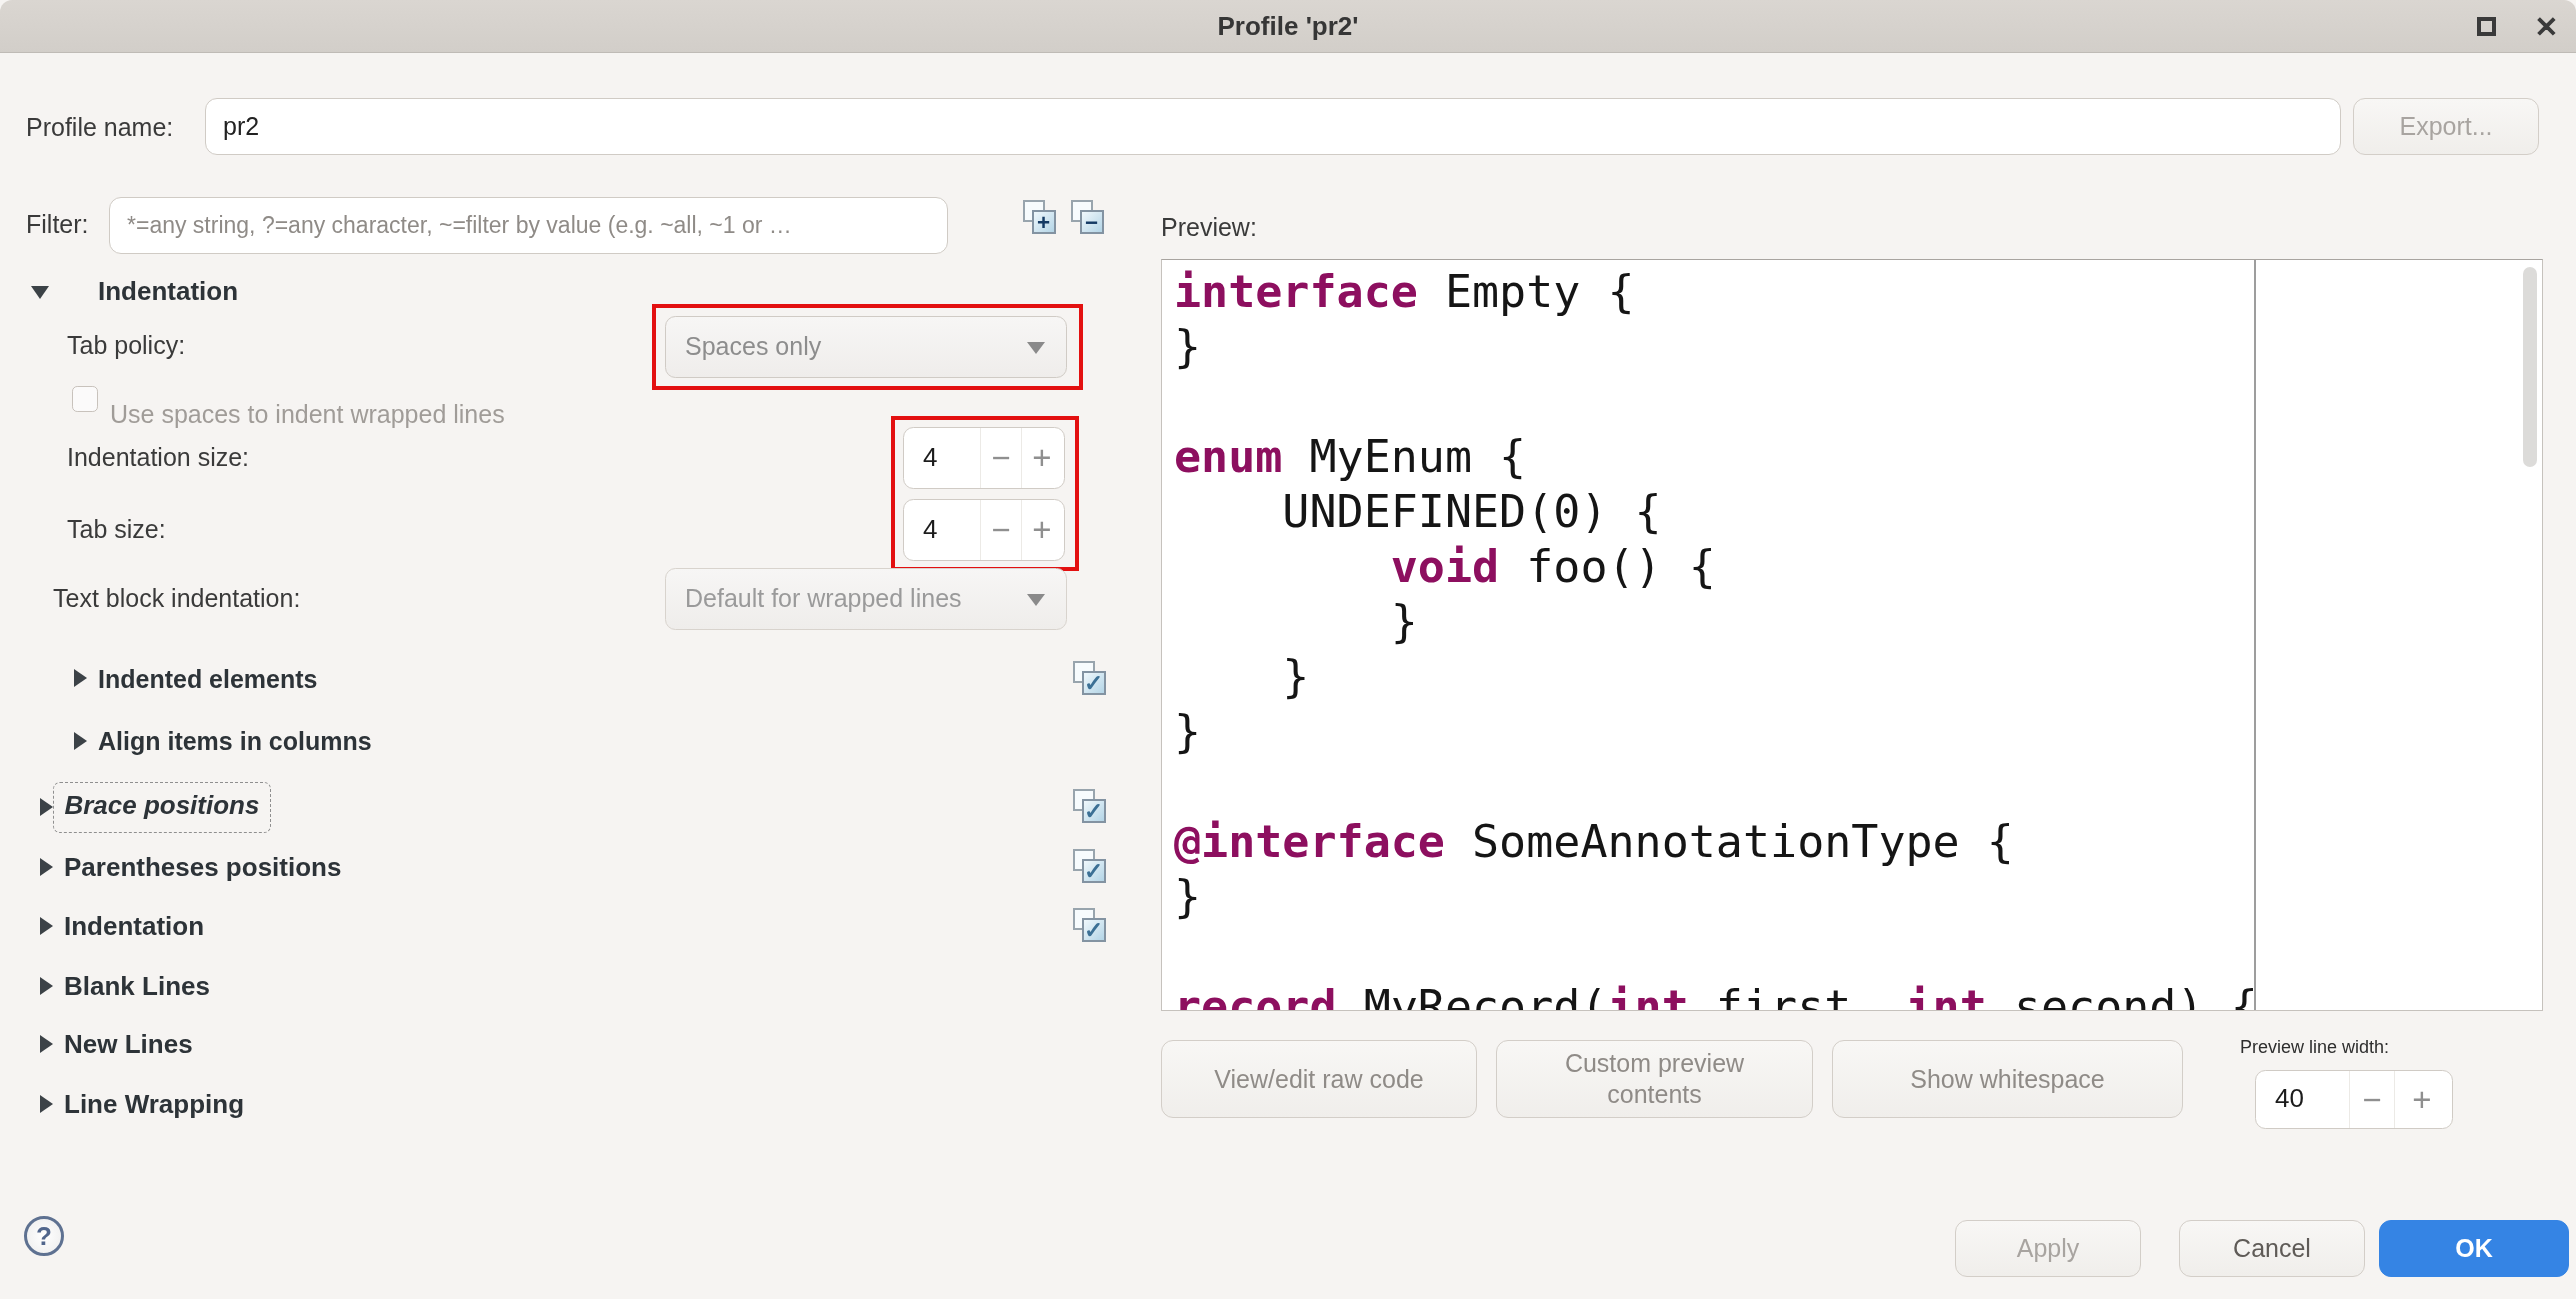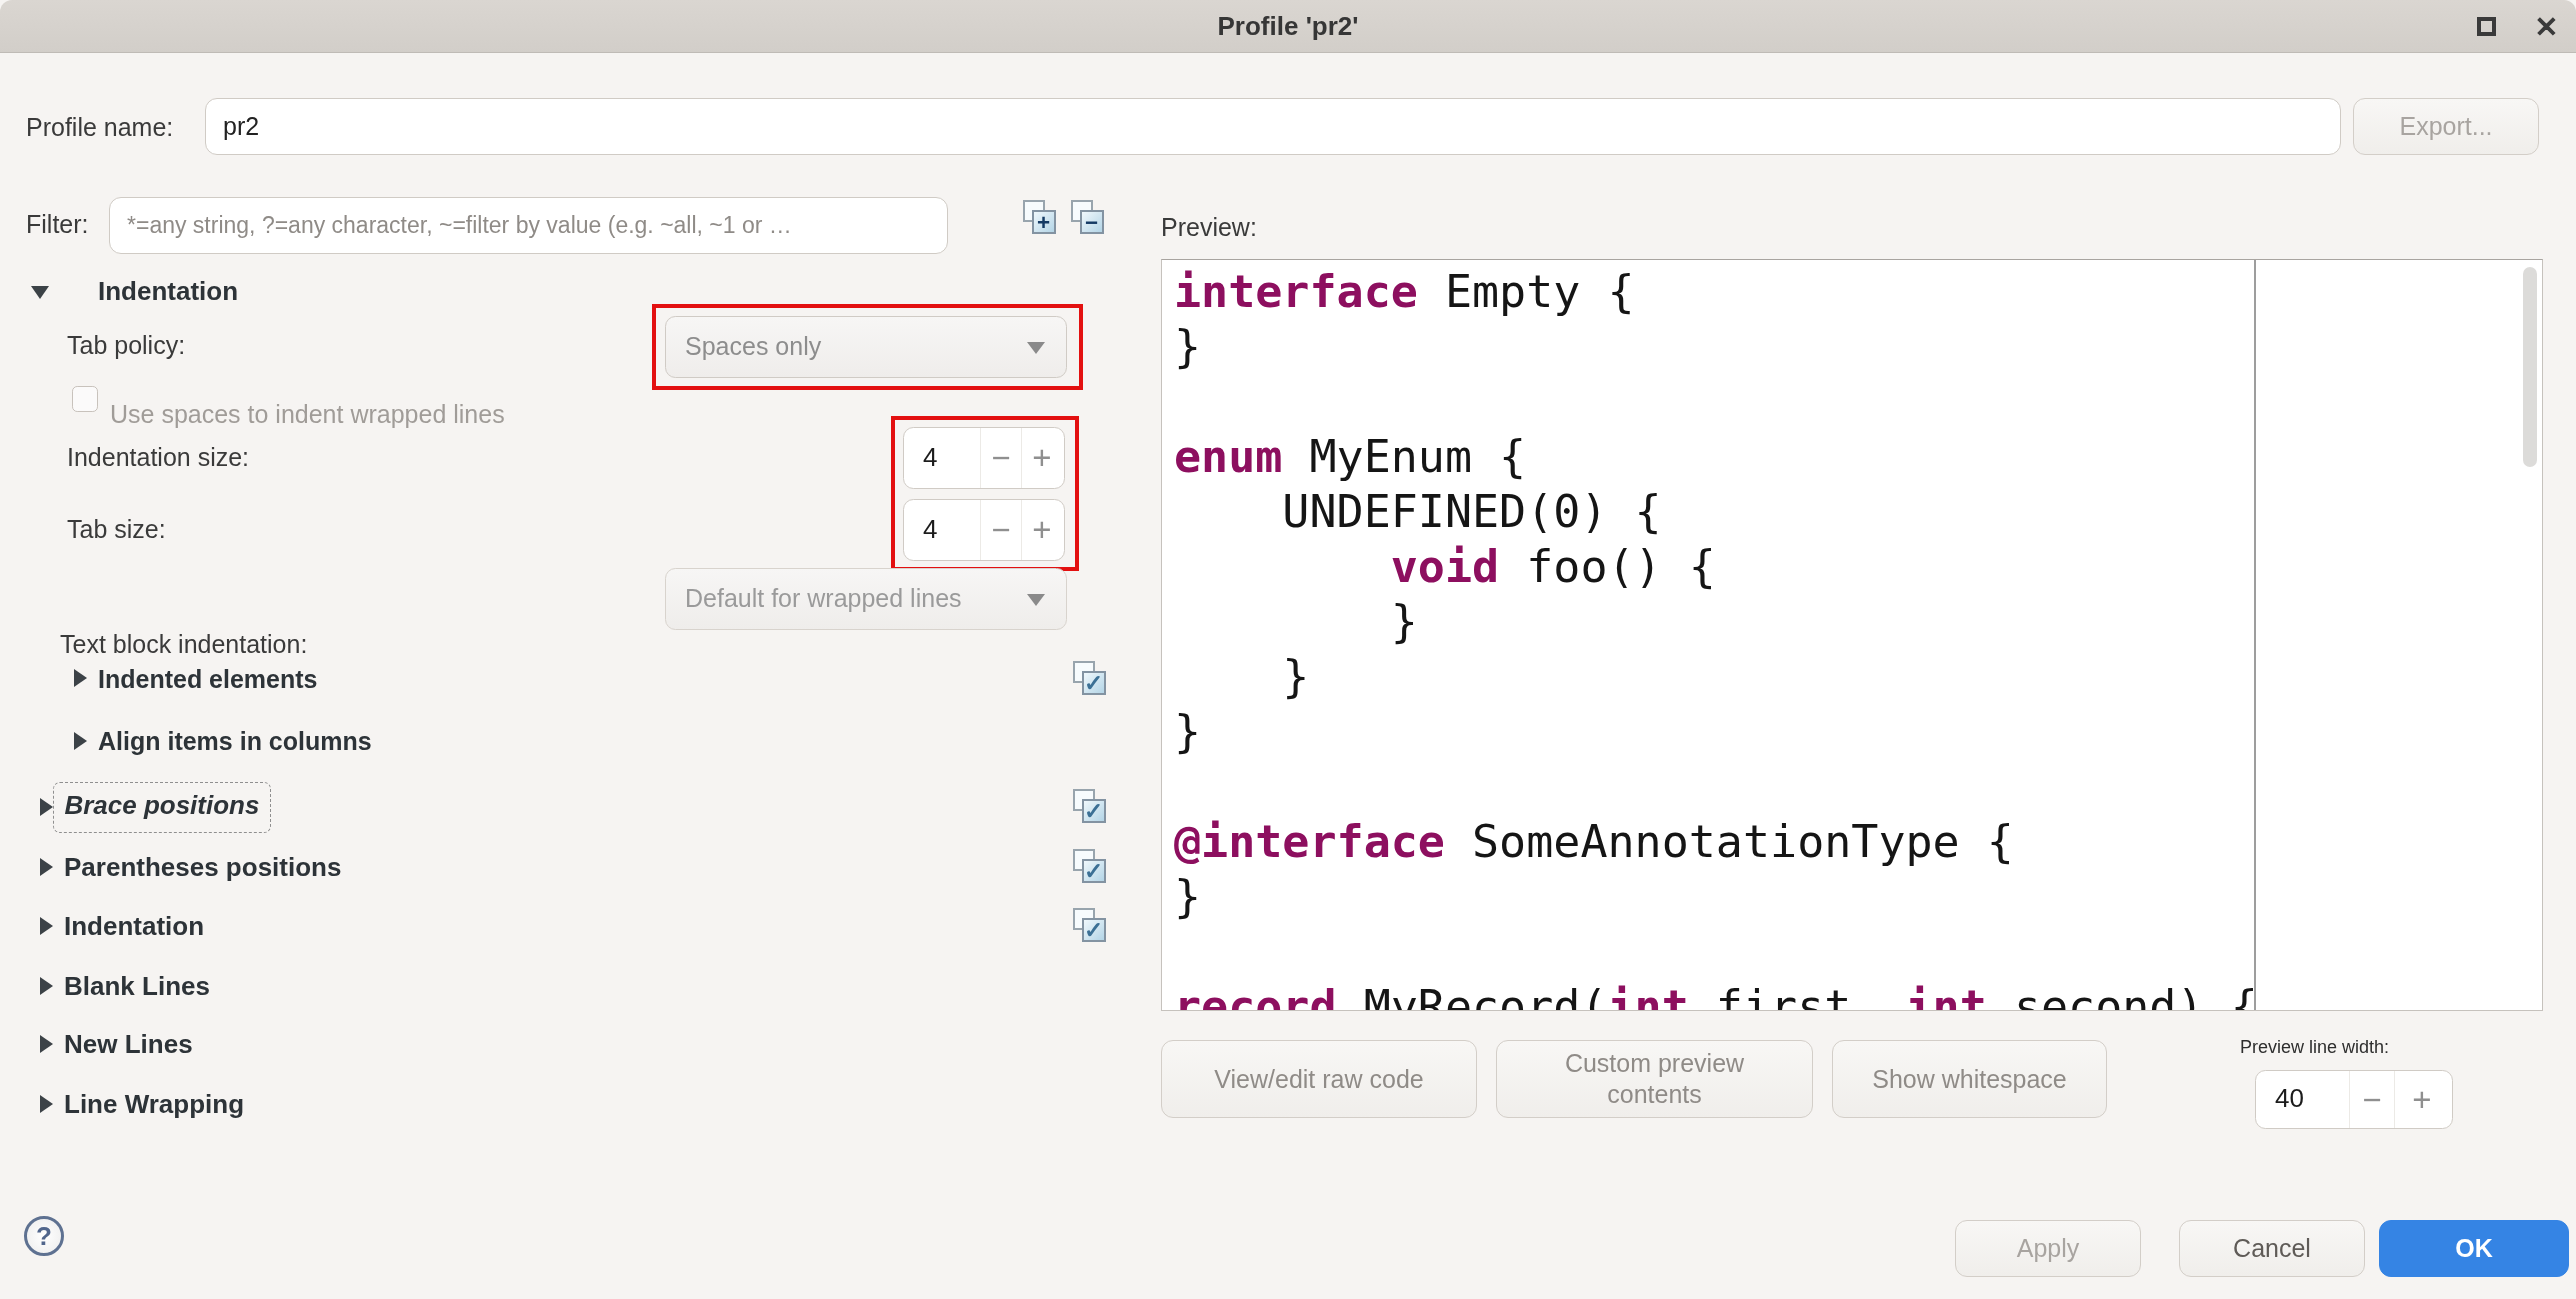--- a/index.html
+++ b/index.html
@@ -214,21 +214,21 @@
   <span class="spin-value" style="width:76px;">4</span>
   <span class="spin-btn" style="width:41px;">
       <span>−</span>
     </span>
   <span class="spin-btn" style="width:41px;">
       <span>+</span>
     </span>
 </div>
 <div class="red-rect" style="left:891px;top:416px;width:188px;height:155px;"></div>
 
-<span class="t-sublabel" style="left:60px;top:581px;margin-top:46px;">Text block indentation:</span>
+<span class="t-sublabel" style="left:53px;top:581px;">Text block indentation:</span>
 <div class="combo" style="left:665px;top:568px;border-color:#d8d3cd;color:#9a9a9a;">
   <span>Default for wrapped lines</span>
   <span class="combo-arrow"></span>
 </div>
 
 <span class="tri-right" style="left:74px;top:669px;"></span>
 <span class="t-label" style="left:98px;top:662px;font-size:25px;">Indented elements</span>
 <span class="dbl-icon" style="left:1073px;top:661px;">
   <span class="dbl-back"></span>
   <span class="dbl-front">
@@ -297,21 +297,21 @@
     </div>
   <div class="scroll-thumb"></div>
 </div>
 
 <div class="btn" style="left:1161px;top:1040px;width:316px;height:78px;">
   <span>View/edit raw code</span>
 </div>
 <div class="btn" style="left:1496px;top:1040px;width:317px;height:78px;padding:0 35px;">
   <span>Custom preview contents</span>
 </div>
-<div class="btn" style="left:1832px;top:1040px;width:275px;height:78px;">
+<div class="btn" style="left:1832px;top:1040px;width:351px;height:78px;">
   <span>Show whitespace</span>
 </div>
 
 <span class="label" style="left:2240px;top:1030px;color:#2e2e2e;font-size:18px;">Preview line width:</span>
 <div class="spinner" style="left:2255px;top:1070px;width:198px;height:59px;">
   <span class="spin-value" style="width:93px;line-height:55px;">40</span>
   <span class="spin-btn" style="width:45px;">
       <span>−</span>
     </span>
   <span class="spin-btn" style="width:55px;">

